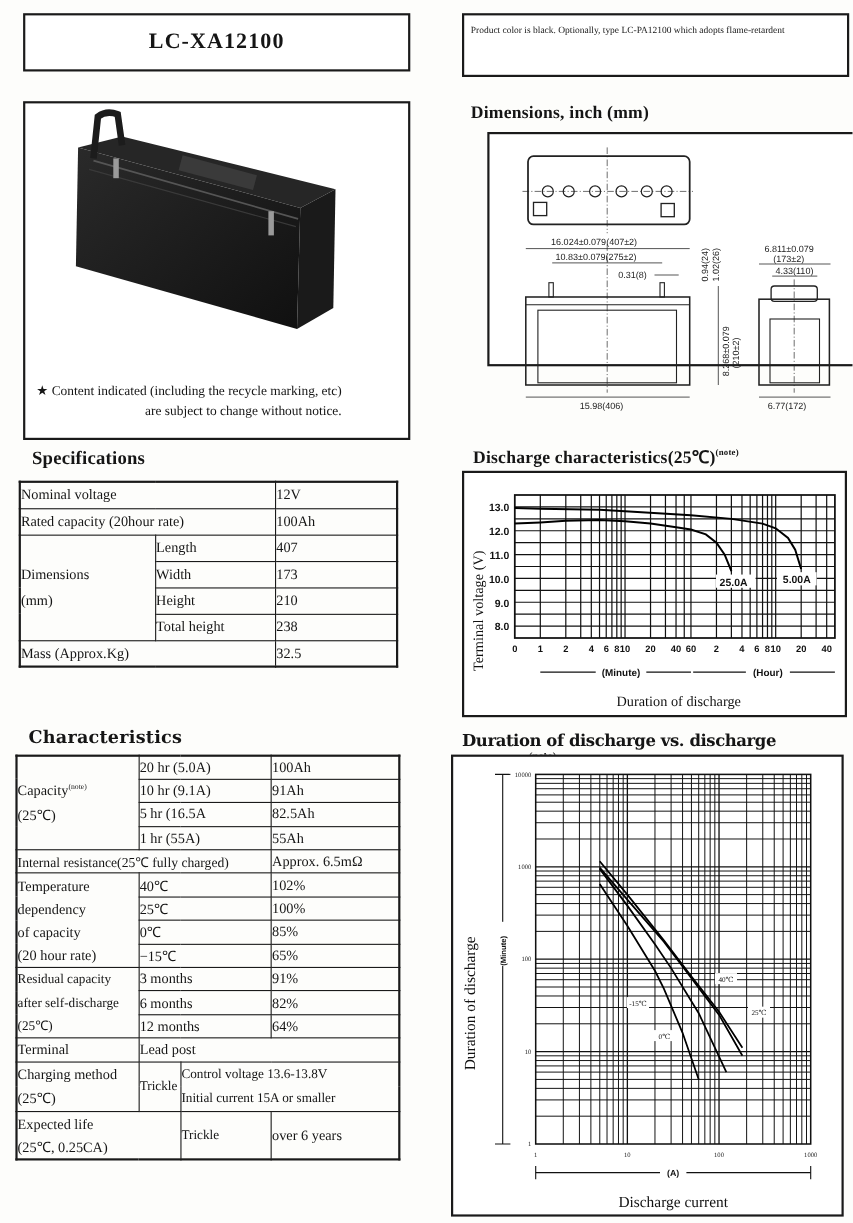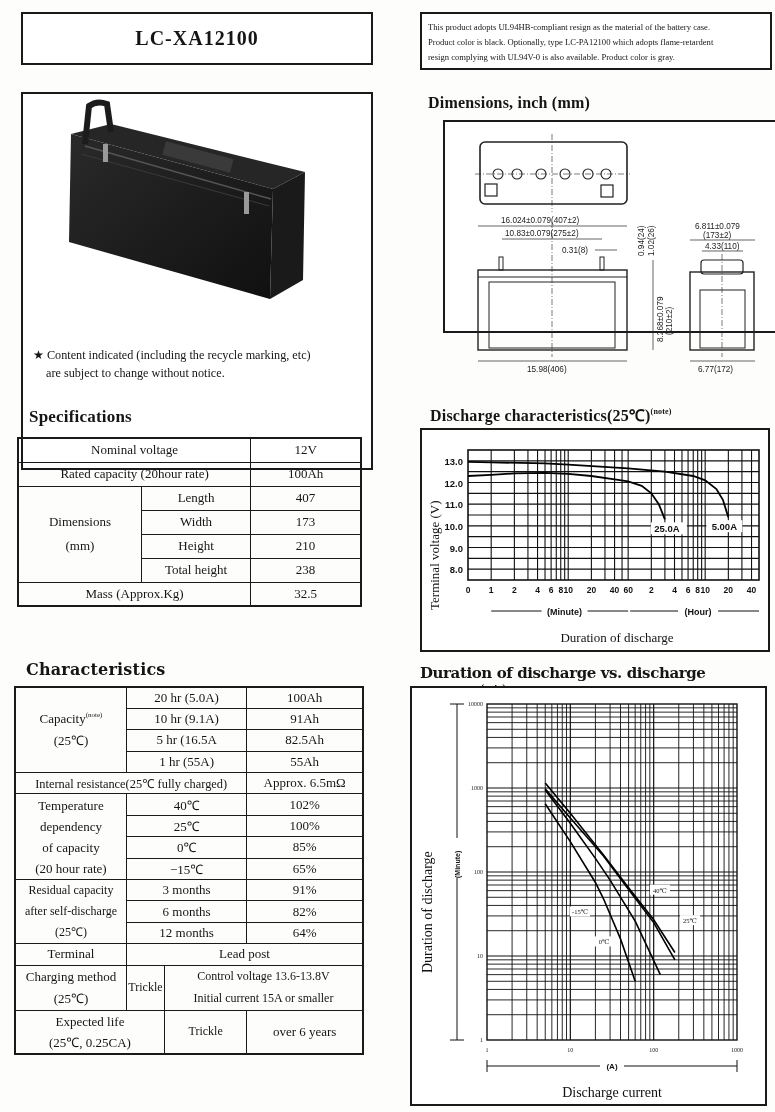--- a/index.html
+++ b/index.html
@@ -7,25 +7,25 @@
   body {
     width: 775px; height: 1112px; background: #fdfdfb; position: relative; overflow: hidden;
     font-family: "Liberation Serif", "DejaVu Serif", serif; color: #151515;
   }
   .abs { position: absolute; }
   .box { border: 2px solid #1a1a1a; background: #fff; }
   .sec-title { font-family: "Liberation Serif", serif; font-weight: bold; font-size: 17px; letter-spacing: 0.2px; }
   .title-box { left: 21px; top: 12px; width: 352px; height: 53px; display:flex; align-items:center; justify-content:center; }
   .title-box span { font-weight: bold; font-size: 20px; letter-spacing: 1px; }
   .info-box { left: 420px; top: 12px; width: 352px; height: 58px; padding: 6px 6px 4px 6px; font-size: 8.6px; line-height: 15px; }
-  .photo-box { left: 21px; top: 92px; width: 352px; height: 378px; }
+  .photo-box { left: 21px; top: 92px; width: 352px; height: 308px; text-align: right; }
   .photo-note { position:absolute; left: 10px; top: 252px; font-size: 12.2px; line-height: 18px; }
   .photo-note .l2 { padding-left: 13px; }
   table { border-collapse: collapse; font-family: "Liberation Serif", serif; }
-  td { border: 1px solid #1a1a1a; text-align: center; vertical-align: middle; padding: 0; }
+  td { border: 1px solid #1a1a1a; vertical-align: middle; padding: 0; }
   .spec-table { position:absolute; left: 17px; top: 437px; width: 345px; border: 2px solid #1a1a1a; font-size: 13px; }
   .spec-table td { height: 24px; }
   .char-table { position:absolute; left: 14px; top: 686px; width: 350px; border: 2px solid #1a1a1a; font-size: 13px; }
   .char-table td { height: 21.4px; }
   .char-table .small { font-size: 12px; }
   sup.note { font-size: 7px; vertical-align: 6px; }
   .footnote { left: 22px; top: 1073px; font-size: 10.5px; line-height: 18px; }
   .footnote .l2 { padding-left: 26px; }
   .dim-box { left: 443px; top: 120px; width: 352px; height: 213px; }
   .chart1-box { left: 420px; top: 428px; width: 350px; height: 224px; }
@@ -34,23 +34,21 @@
   .serif { font-family: "Liberation Serif", "DejaVu Serif", serif !important; }
 </style>
 </head>
 <body>
 
 <div class="abs box title-box">
   <span>LC-XA12100</span>
 </div>
 
 <div class="abs box info-box">
-  <div>This product adopts UL94HB-compliant resign as the material of the battery case.</div>
   <div>Product color is black. Optionally, type LC-PA12100 which adopts flame-retardent</div>
-  <div>resign complying with UL94V-0 is also available. Product color is gray.</div>
 </div>
 
 <div class="abs box photo-box">
   <svg width="348" height="250" viewBox="0 0 348 250" style="position:absolute;left:0;top:0">
     <defs>
       <linearGradient id="bf" x1="0" y1="0" x2="1" y2="1">
         <stop offset="0" stop-color="#2a2a2a"></stop>
           <stop offset="1" stop-color="#101010"></stop>
       </linearGradient>
     </defs>

